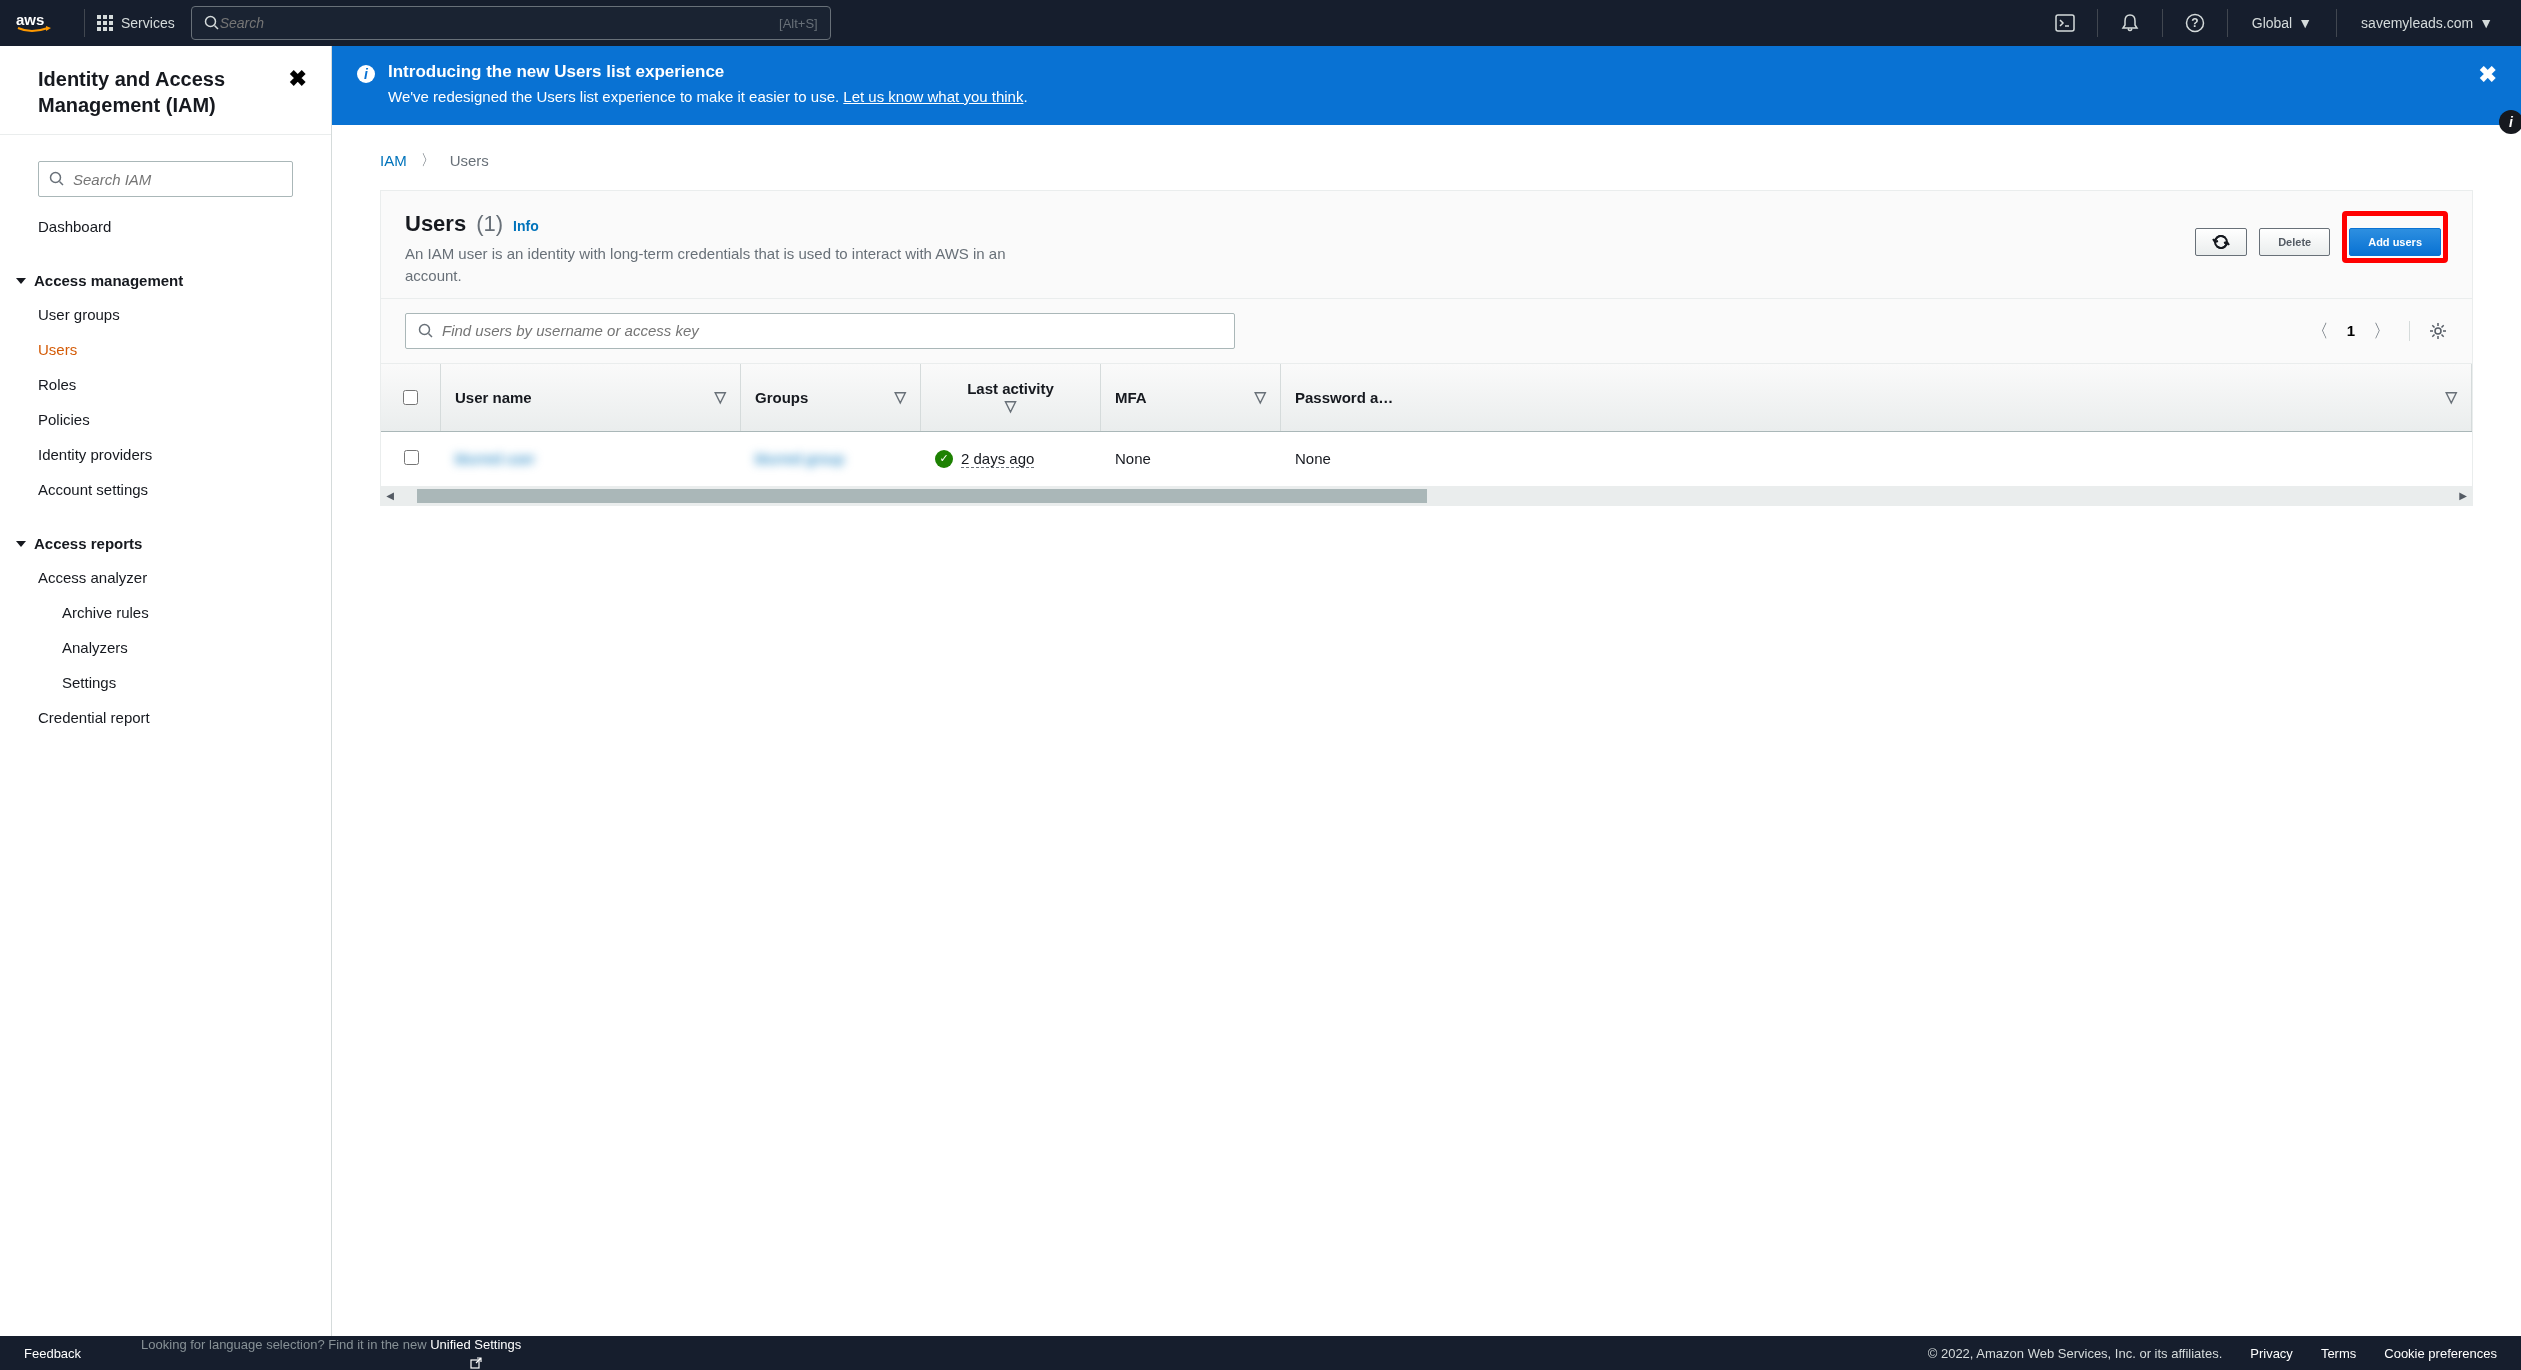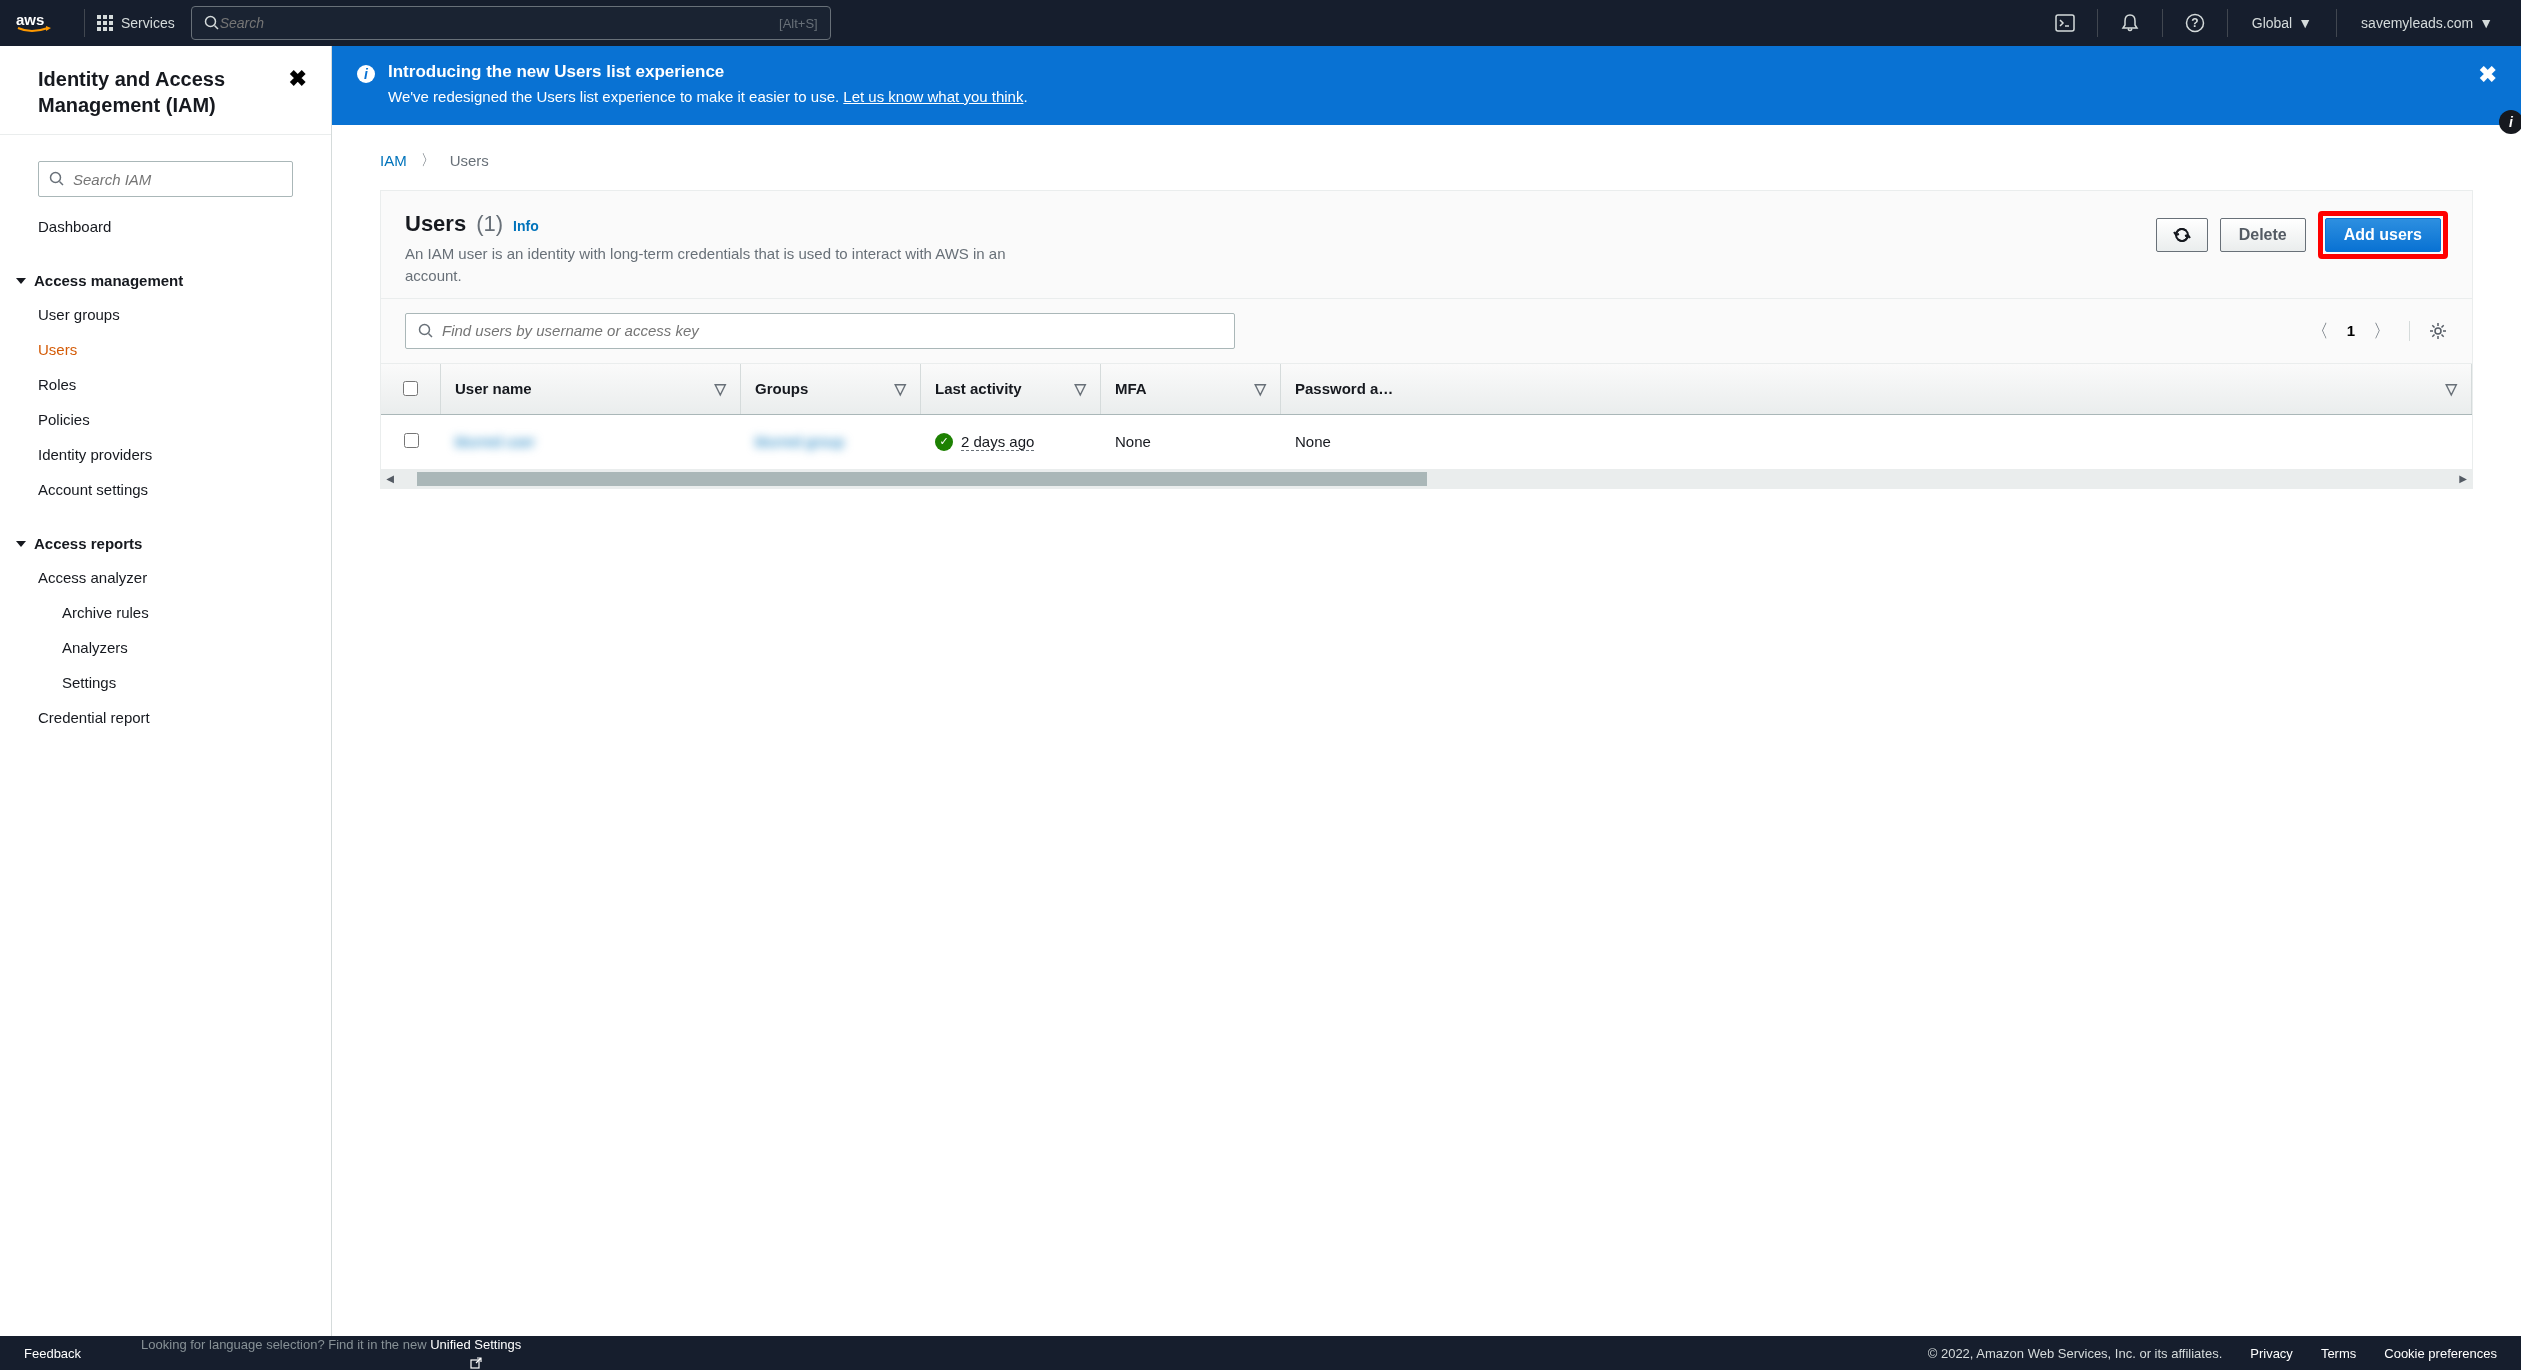--- a/index.html
+++ b/index.html
@@ -57,21 +57,21 @@
     
     
     .panel { margin: 0 48px; border: 1px solid #eaeded; background: #fff; }
     .panel-header { padding: 20px 24px 10px 24px; display: flex; justify-content: space-between; align-items: flex-start; background: #fafafa; border-bottom: 1px solid #eaeded; }
     .panel-title-row { display: flex; align-items: baseline; gap: 10px; }
     .panel-title { font-size: 22px; font-weight: 700; color: #16191f; }
     .panel-count { font-size: 22px; font-weight: 400; color: #687078; }
     .panel-info { font-size: 14px; font-weight: 700; color: #0073bb; cursor: pointer; }
     .panel-desc { font-size: 15px; color: #687078; margin-top: 6px; line-height: 1.5; max-width: 650px; }
     .panel-actions { display: flex; gap: 12px; align-items: center; }
-    .btn { height: 34px; padding: 0 18px; border-radius: 2px; font-size: 16px; font-weight: 700; cursor: pointer; display: flex; align-items: center; }
+    .btn { height: 28px; padding: 0 18px; border-radius: 2px; font-size: 11px; font-weight: 700; cursor: pointer; display: flex; align-items: center; margin-top: 10px; }
     .btn-icon { width: 52px; padding: 0; justify-content: center; border: 1px solid #687078; background: linear-gradient(#fff, #eaeded); }
     .btn-default { border: 1px solid #687078; background: linear-gradient(#fff, #eaeded); color: #545b64; }
     .btn-primary { border: 1px solid #0972d3; background: linear-gradient(#2d8fe0, #0972d3); color: #fff; }
     .btn-highlight { border: 5px solid #f00; border-radius: 4px; padding: 2px; }
     
     
     .search-row { padding: 14px 24px; background: #fafafa; display: flex; align-items: center; gap: 20px; border-bottom: 1px solid #eaeded; }
     .table-search { flex: 1; max-width: 830px; border: 1px solid #aab7b8; border-radius: 2px; height: 36px; display: flex; align-items: center; padding: 0 12px; background: #fff; }
     .table-search input { border: none; outline: none; flex: 1; font-size: 15px; font-style: italic; color: #687078; margin-left: 8px; }
     .pagination { display: flex; align-items: center; gap: 18px; margin-left: auto; }
@@ -80,21 +80,21 @@
     .gear-btn { cursor: pointer; padding-left: 18px; border-left: 1px solid #d5dbdb; }
     
     
     .table { width: 100%; }
     .table-head { background: linear-gradient(#fafafa, #eaeded); border-bottom: 1px solid #aab7b8; display: flex; }
     .th { padding: 16px 14px; font-size: 15px; font-weight: 700; color: #16191f; display: flex; align-items: center; justify-content: space-between; border-right: 1px solid #d5dbdb; }
     .th-sort { color: #687078; cursor: pointer; }
     .th-check { width: 60px; justify-content: center; border-right: 1px solid #d5dbdb; }
     .th-user { width: 300px; }
     .th-groups { width: 180px; }
-    .th-activity { width: 180px; }
+    .th-activity { width: 180px; flex-direction: column; }
     .th-mfa { width: 180px; }
     .th-pwd { flex: 1; }
     .table-row { display: flex; border-bottom: 1px solid #eaeded; }
     .td { padding: 18px 14px; font-size: 15px; color: #16191f; }
     .td-check { width: 60px; display: flex; justify-content: center; }
     .td-user { width: 300px; }
     .td-groups { width: 180px; }
     .td-activity { width: 180px; display: flex; align-items: center; gap: 8px; }
     .td-mfa { width: 180px; }
     .td-pwd { flex: 1; }

